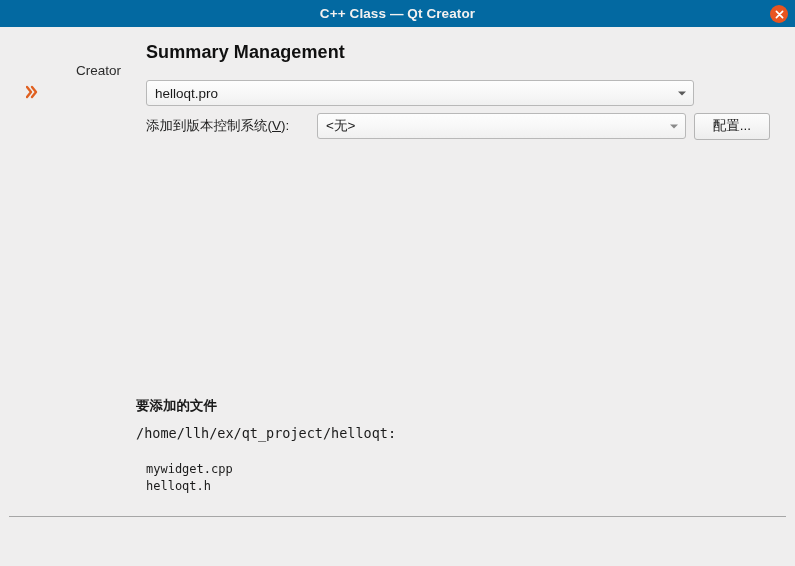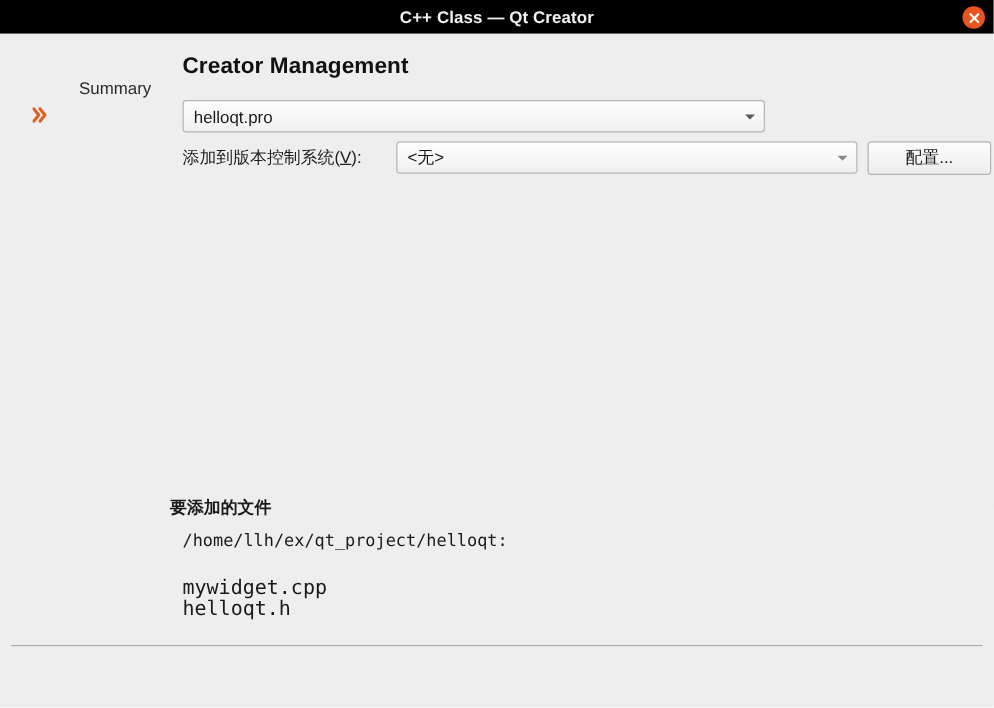--- a/index.html
+++ b/index.html
@@ -20,21 +20,21 @@
     background: #efeeee;
     box-sizing: border-box;
   }
 
   
   .titlebar {
     position: absolute;
     left: 0; top: 0;
     width: 795px;
     height: 27px;
-    background: #000000;
+    background: #0369a1;
     display: flex;
     align-items: center;
     justify-content: center;
   }
   .titlebar-text {
     color: #f3f1f0;
     font-size: 13.5px;
     font-weight: bold;
     letter-spacing: 0.1px;
     white-space: nowrap;
@@ -144,68 +144,68 @@
     white-space: nowrap;
     overflow: hidden;
     text-overflow: ellipsis;
   }
   .combo-arrow {
     width: 22px;
     display: flex;
     align-items: center;
     justify-content: center;
   }
-  .combo1 { width: 466px; justify-content: flex-end; }
+  .combo1 { width: 548px; justify-content: flex-end; }
   .combo2 { width: 369px; }
 
   .btn {
     box-sizing: border-box;
     background: linear-gradient(to bottom, #fcfcfc 0%, #f5f5f5 50%, #ededed 100%);
     border: 1px solid #b5b5b5;
     border-radius: 3px;
     font-size: 13.5px;
     color: #161616;
     font-family: "Liberation Sans", "DejaVu Sans", sans-serif;
     display: flex;
     align-items: center;
     justify-content: center;
     cursor: pointer;
     white-space: nowrap;
   }
   .config-btn {
     margin-left: 8px;
-    width: 99px;
+    width: 76px;
     height: 27px;
   }
 
   
   .files-heading {
     position: absolute;
     left: 4px;
     top: 370px;
     font-size: 13.5px;
     font-weight: bold;
     color: #1a1a1a;
     white-space: nowrap;
   }
   .files-path {
     position: absolute;
-    left: 14px;
+    left: 4px;
     top: 398px;
     font-family: "DejaVu Sans Mono", "Liberation Mono", monospace;
     font-size: 13.5px;
     color: #1a1a1a;
     white-space: nowrap;
   }
   .files-list {
     position: absolute;
     left: 14px;
     top: 434px;
     font-family: "DejaVu Sans Mono", "Liberation Mono", monospace;
-    font-size: 16px;
+    font-size: 12px;
     color: #1a1a1a;
     line-height: 17px;
   }
   .files-list div { white-space: nowrap; }
 
   
   .separator {
     position: absolute;
     left: 9px;
     top: 516px;
@@ -233,31 +233,31 @@
       <svg width="11" height="11" viewBox="0 0 11 11">
         <path d="M2.4 2.4 L8.6 8.6 M8.6 2.4 L2.4 8.6" stroke="#ffffff" stroke-width="1.7" stroke-linecap="round"></path>
       </svg>
     </div>
   </div>
 
   <div class="dialog-body">
 
     <div class="sidebar">
       <div class="side-item details">
-        <span>Summary</span>
+        <span>Creator</span>
       </div>
       <svg class="side-chevron" viewBox="0 0 14 16">
         <path d="M1 3 L5 8 L1 13" stroke="#e06020" stroke-width="2.4" fill="none" stroke-linecap="round" stroke-linejoin="round"></path>
         <path d="M6 3 L10 8 L6 13" stroke="#e06020" stroke-width="2.4" fill="none" stroke-linecap="round" stroke-linejoin="round"></path>
       </svg>
     </div>
 
     <div class="main">
 
-      <div class="page-title">Creator Management</div>
+      <div class="page-title">Summary Management</div>
 
       <div class="form-row row1">
         <div class="combo combo1">
           <span class="combo-value">helloqt.pro</span>
           <span class="combo-arrow">
             <svg width="10" height="7" viewBox="0 0 10 7">
                 <path d="M1 1.5 L5 5.5 L9 1.5 Z" fill="#5a5a5a"></path>
               </svg>
           </span>
         </div>

